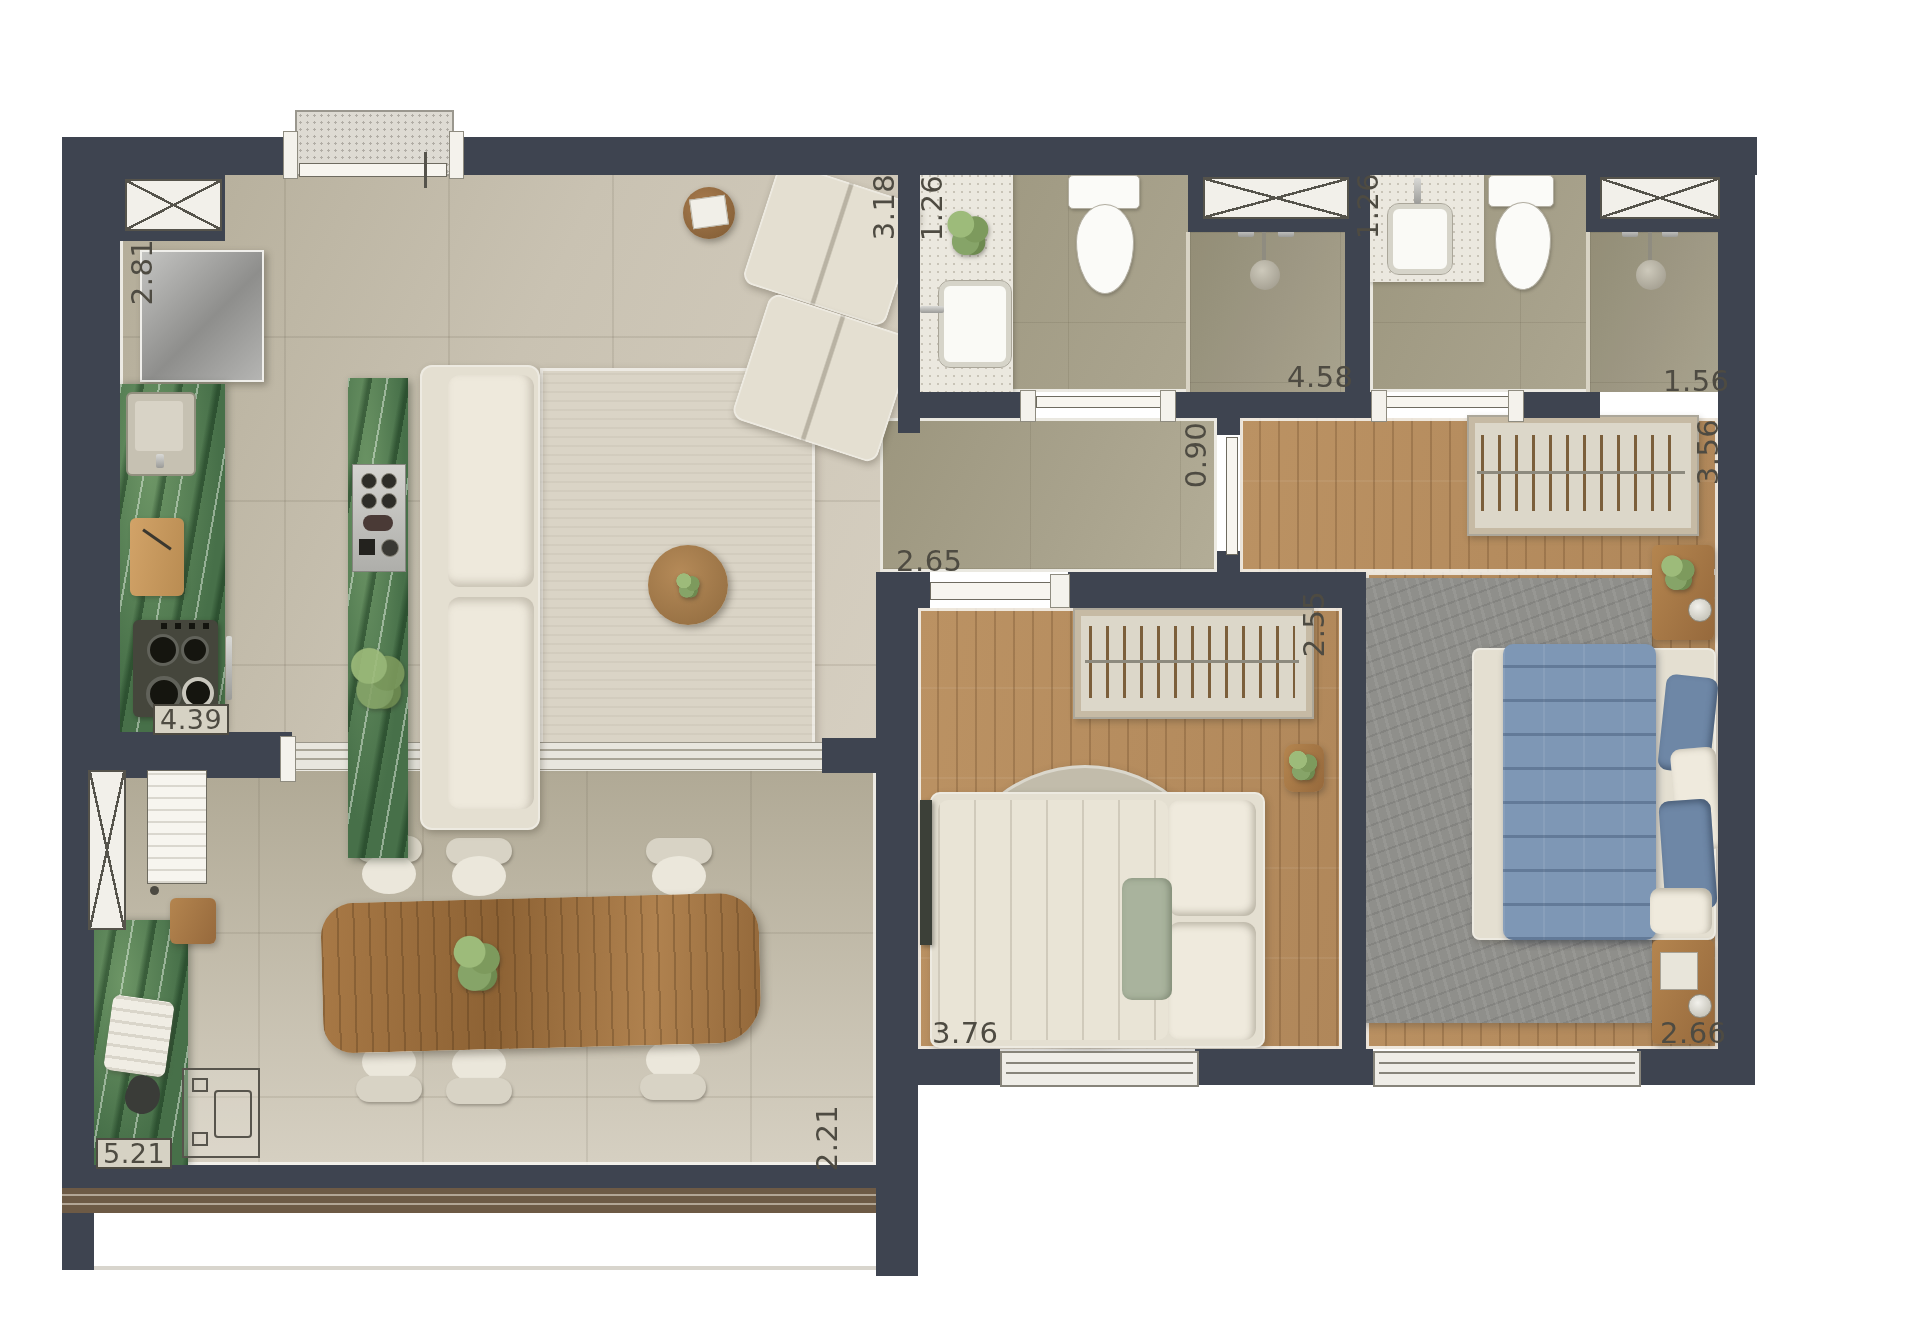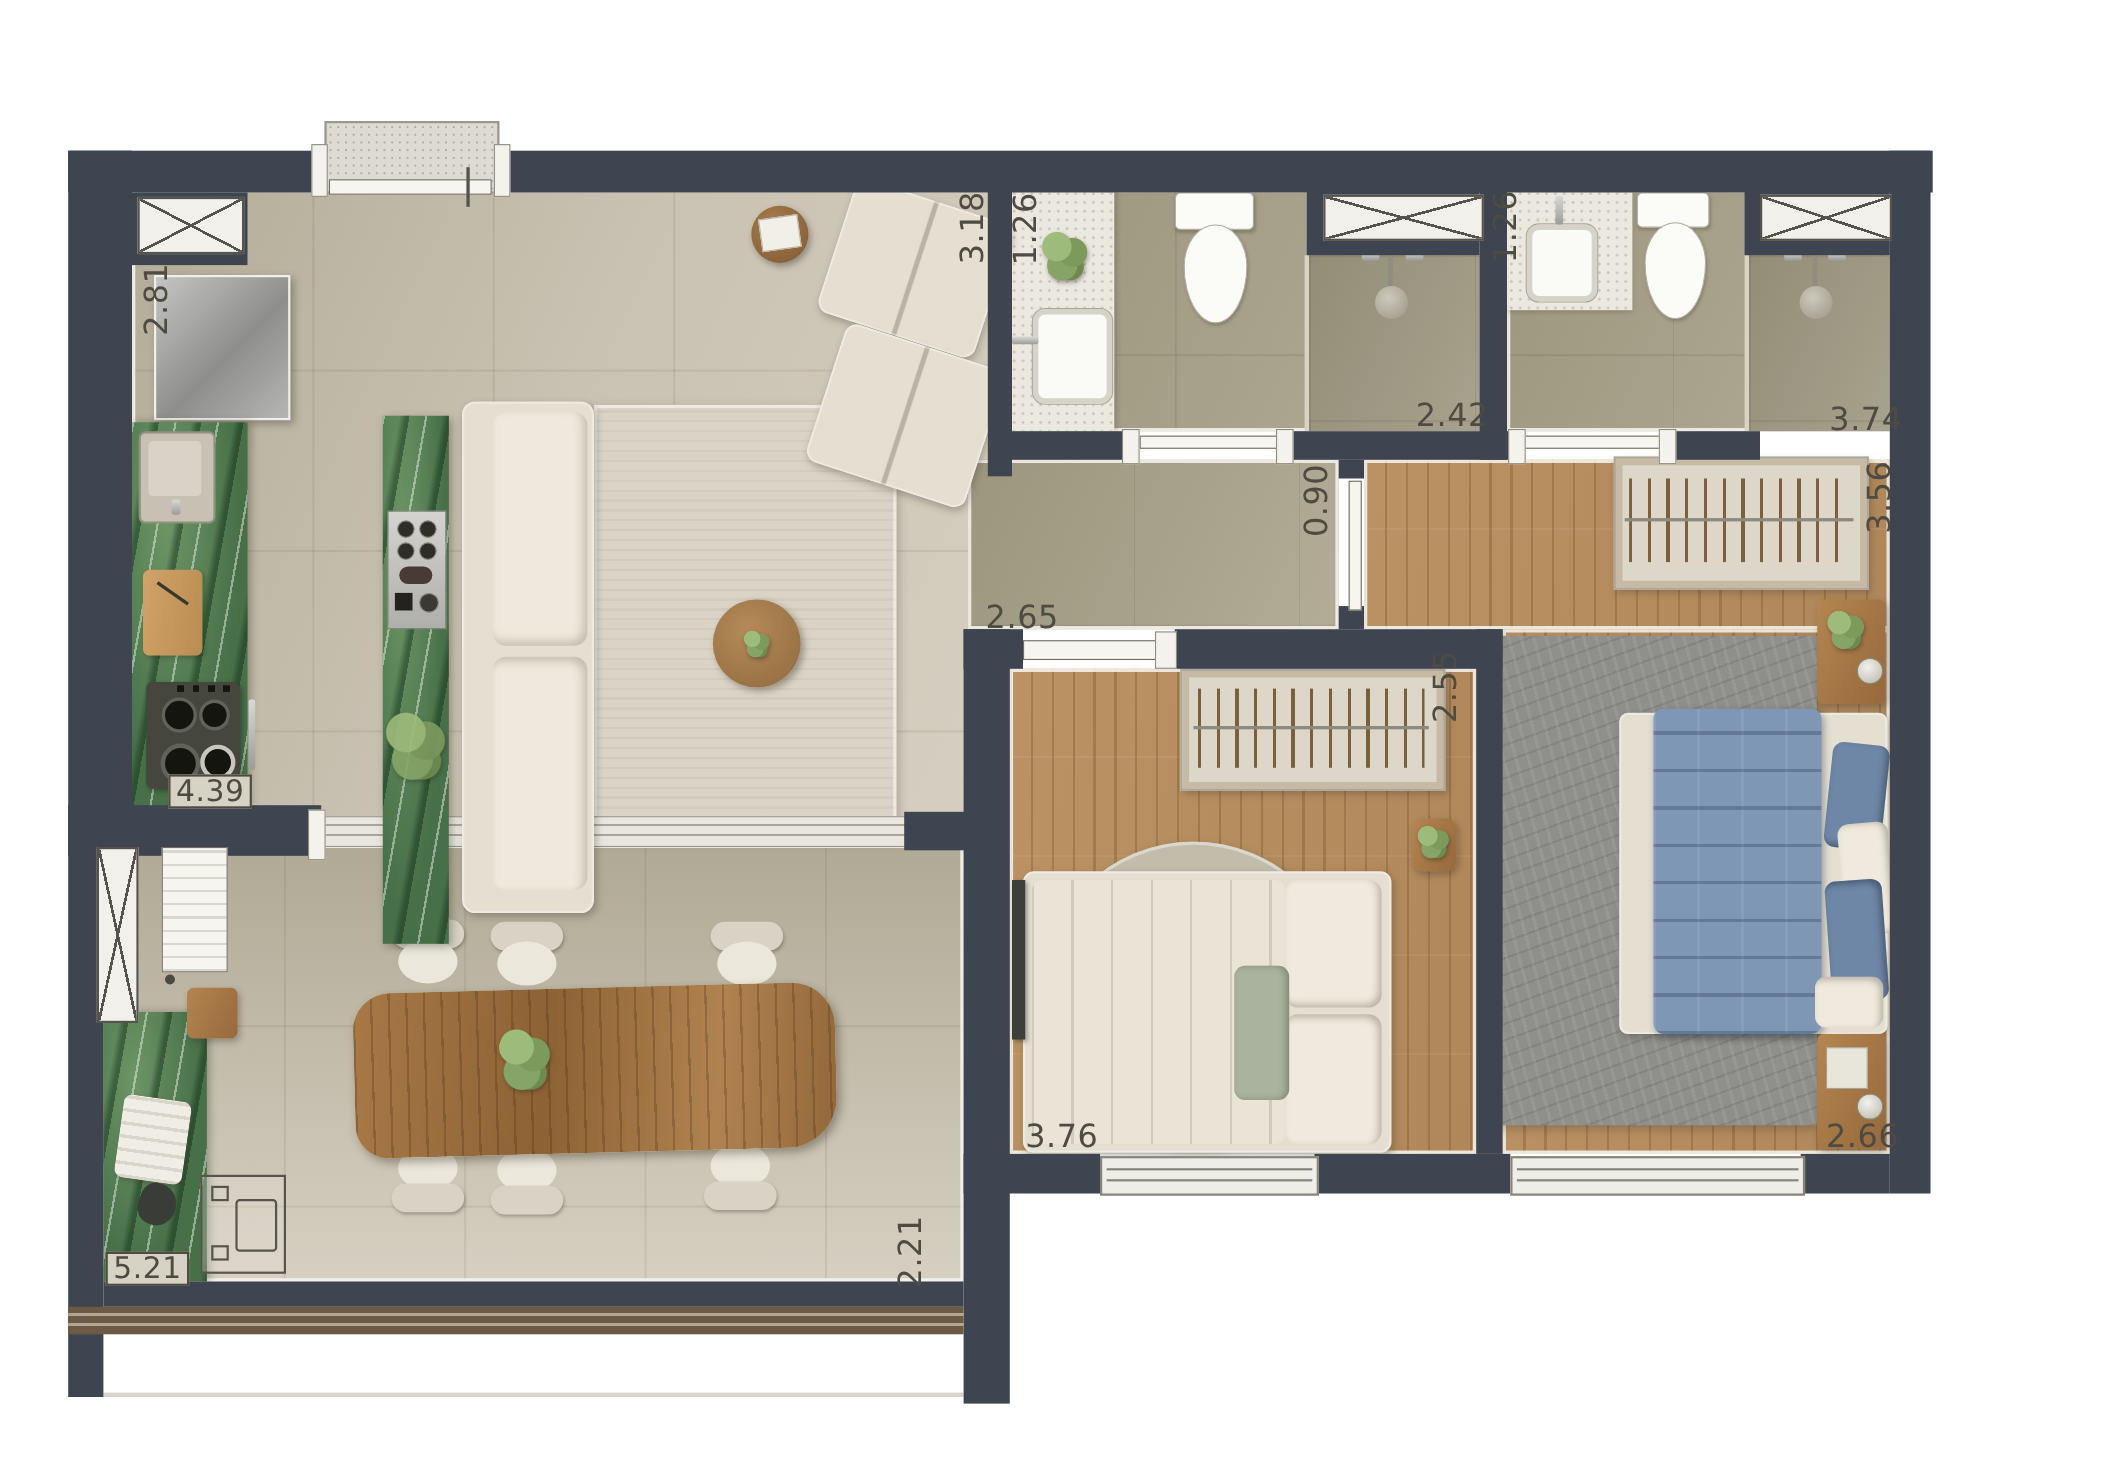--- a/index.html
+++ b/index.html
@@ -270,23 +270,23 @@
   <div class="xbox" style="left:125px;top:179px;width:93px;height:48px;"></div>
   <div class="xbox" style="left:88px;top:770px;width:34px;height:156px;"></div>
   <div class="xbox" style="left:1203px;top:177px;width:142px;height:38px;"></div>
   <div class="xbox" style="left:1600px;top:177px;width:116px;height:38px;"></div>
 
   <div class="abs" style="left:94px;top:1266px;width:782px;height:4px;background:#d8d5cd;z-index:2;"></div>
 
   <div class="lbl v" style="left:142px;top:272px;">2.81</div>
   <div class="lbl v" style="left:884px;top:207px;">3.18</div>
   <div class="lbl v" style="left:932px;top:208px;">1.26</div>
-  <div class="lbl h" style="left:1287px;top:360px;">2.42</div>
+  <div class="lbl h" style="left:1287px;top:360px;">4.58</div>
   <div class="lbl v" style="left:1368px;top:206px;">1.26</div>
-  <div class="lbl h" style="left:1663px;top:364px;">3.74</div>
+  <div class="lbl h" style="left:1663px;top:364px;">1.56</div>
   <div class="lbl v" style="left:1196px;top:455px;">0.90</div>
   <div class="lbl h" style="left:896px;top:544px;">2.65</div>
   <div class="lbl v" style="left:1708px;top:452px;">3.56</div>
   <div class="lbl v" style="left:1314px;top:624px;">2.55</div>
   <div class="lbl h chip" style="left:124px;top:704px;margin-left:29px;">4.39</div>
   <div class="lbl h" style="left:932px;top:1016px;">3.76</div>
   <div class="lbl h" style="left:1660px;top:1016px;text-align:center;">2.66</div>
   <div class="lbl h chip" style="left:96px;top:1138px;">5.21</div>
   <div class="lbl v" style="left:827px;top:1138px;">2.21</div>
 

